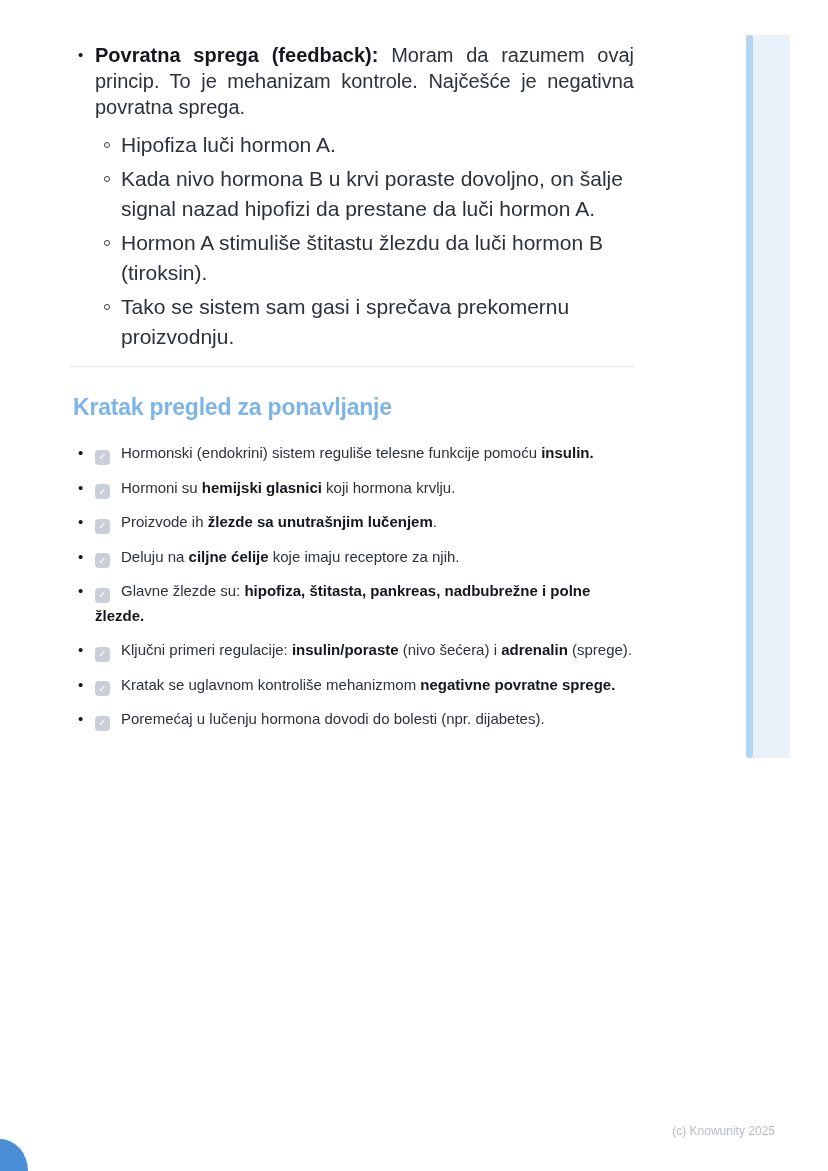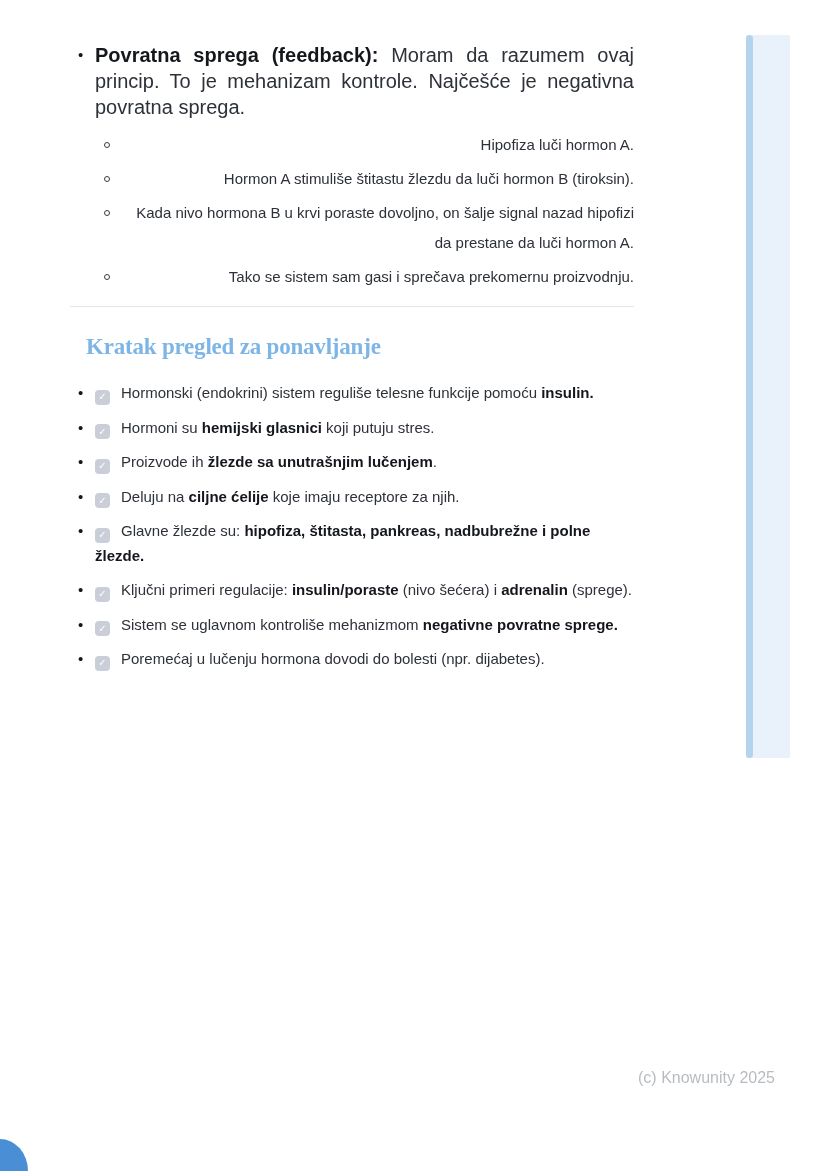--- a/index.html
+++ b/index.html
@@ -12,48 +12,48 @@
     overflow:hidden;
   }
   .content { position:absolute; left:70px; top:42px; width:564px; }
 
   .lead-row { display:flex; }
   .disc { flex:0 0 25px; width:25px; padding-left:8px; font-size:15px; line-height:26px; color:var(--text-strong, #14171c); }
   .lead { flex:1; font-size:20px; line-height:26px; text-align:justify; }
   .lead strong { color:var(--text-strong, #14171c); }
 
   .sub-list { margin-top:10px; }
-  .sub-item { display:flex; padding-left:34px; font-size:15px; line-height:30px; margin-bottom:4px;text-align:right; }
+  .sub-item { display:flex; padding-left:34px; font-size:21px; line-height:30px; margin-bottom:4px; }
   .ring-wrap { flex:0 0 17px; display:flex; }
   .ring { width:6px; height:6px; border:1.5px solid #3a3e46; border-radius:50%; margin-top:12px; }
   .sub-text { flex:1; }
 
   .divider { border:none; border-top:1px solid var(--divider, #e5e7ea); margin:14px 0 0 0; }
 
-  .heading { margin:26px 0 0 16px; font-size:23px; line-height:28px; font-weight:700; letter-spacing:-0.2px; color:var(--heading, #7db5e6);font-family:Liberation Serif, serif; }
+  .heading { margin:26px 0 0 3px; font-size:23px; line-height:28px; font-weight:700; letter-spacing:-0.2px; color:var(--heading, #7db5e6); }
 
   .check-list { margin-top:20px; }
   .check-item { display:flex; margin-bottom:10px; }
   .check-item .disc { line-height:24px; }
   .check-body { flex:1; font-size:15px; line-height:24.5px; }
   .check-body strong { color:var(--text-strong, #14171c); }
   .checkbox {
     display:inline-flex; width:15px; height:15px; border-radius:4px;
     background:var(--checkbox-bg, #c9ced8); color:var(--check-mark, #ffffff);
     align-items:center; justify-content:center;
     margin-right:11px; vertical-align:-2px; cursor:pointer;
   }
   .check-glyph { font-size:10px; font-weight:700; line-height:1; }
 
   .side-track { position:absolute; left:746px; top:35px; width:44px; height:723px; background:var(--scrollbar-track, #e9f2fa); }
   .side-thumb { position:absolute; left:0; top:0; width:7px; height:100%; border-radius:4px; background:var(--scrollbar-thumb, #b3d4ee); }
 
   .corner { position:absolute; left:0; bottom:0; width:28px; height:32px; background:var(--corner, #4a8ed6); border-top-right-radius:100% 100%; }
 
-  .footer { position:absolute; top:1069px; right:53px; font-size:16px; color:var(--muted, #b8bcc2); }
+  .footer { position:absolute; top:1124px; right:53px; font-size:12px; color:var(--muted, #b8bcc2); }
 </style>
 </head>
 <body>
 
 <div class="page">
 
   <main class="content">
 
     <div class="lead-row">
       <span class="disc">•</span>
@@ -65,28 +65,28 @@
     <span class="ring-wrap">
             <span class="ring"></span>
           </span>
     <span class="sub-text">Hipofiza luči hormon A.</span>
   </div>
 
   <div class="sub-item">
     <span class="ring-wrap">
             <span class="ring"></span>
           </span>
-    <span class="sub-text">Hormon A stimuliše štitastu žlezdu da luči hormon B (tiroksin).</span>
+    <span class="sub-text">Kada nivo hormona B u krvi poraste dovoljno, on šalje signal nazad hipofizi da prestane da luči hormon A.</span>
   </div>
 
   <div class="sub-item">
     <span class="ring-wrap">
             <span class="ring"></span>
           </span>
-    <span class="sub-text">Kada nivo hormona B u krvi poraste dovoljno, on šalje signal nazad hipofizi da prestane da luči hormon A.</span>
+    <span class="sub-text">Hormon A stimuliše štitastu žlezdu da luči hormon B (tiroksin).</span>
   </div>
 
   <div class="sub-item">
     <span class="ring-wrap">
             <span class="ring"></span>
           </span>
     <span class="sub-text">Tako se sistem sam gasi i sprečava prekomernu proizvodnju.</span>
   </div>
 </div>
 
@@ -99,21 +99,21 @@
     <span class="disc">•</span>
     <div class="check-body"><span class="checkbox">
               <span class="check-glyph">✓</span>
             </span><span class="check-text"><span>Hormonski (endokrini) sistem reguliše telesne funkcije pomoću </span><strong>insulin</strong><strong>.</strong></span></div>
   </div>
 
   <div class="check-item">
     <span class="disc">•</span>
     <div class="check-body"><span class="checkbox">
               <span class="check-glyph">✓</span>
-            </span><span class="check-text"><span>Hormoni su </span><strong>hemijski glasnici</strong><span> koji putuju stres.</span></span></div>
+            </span><span class="check-text"><span>Hormoni su </span><strong>hemijski glasnici</strong><span> koji hormona krvlju.</span></span></div>
   </div>
 
   <div class="check-item">
     <span class="disc">•</span>
     <div class="check-body"><span class="checkbox">
               <span class="check-glyph">✓</span>
             </span><span class="check-text"><span>Proizvode ih </span><strong>žlezde sa unutrašnjim lučenjem</strong><span>.</span></span></div>
   </div>
 
   <div class="check-item">
@@ -134,21 +134,21 @@
     <span class="disc">•</span>
     <div class="check-body"><span class="checkbox">
               <span class="check-glyph">✓</span>
             </span><span class="check-text"><span>Ključni primeri regulacije: </span><strong>insulin/poraste</strong><span> (nivo šećera) i </span><strong>adrenalin</strong><span> (sprege).</span></span></div>
   </div>
 
   <div class="check-item">
     <span class="disc">•</span>
     <div class="check-body"><span class="checkbox">
               <span class="check-glyph">✓</span>
-            </span><span class="check-text"><span>Sistem se uglavnom kontroliše mehanizmom </span><strong>negativne povratne sprege</strong><strong>.</strong></span></div>
+            </span><span class="check-text"><span>Kratak se uglavnom kontroliše mehanizmom </span><strong>negativne povratne sprege</strong><strong>.</strong></span></div>
   </div>
 
   <div class="check-item">
     <span class="disc">•</span>
     <div class="check-body"><span class="checkbox">
               <span class="check-glyph">✓</span>
             </span><span class="check-text"><span>Poremećaj u lučenju hormona dovodi do bolesti (npr. dijabetes).</span></span></div>
   </div>
 </div>
 

